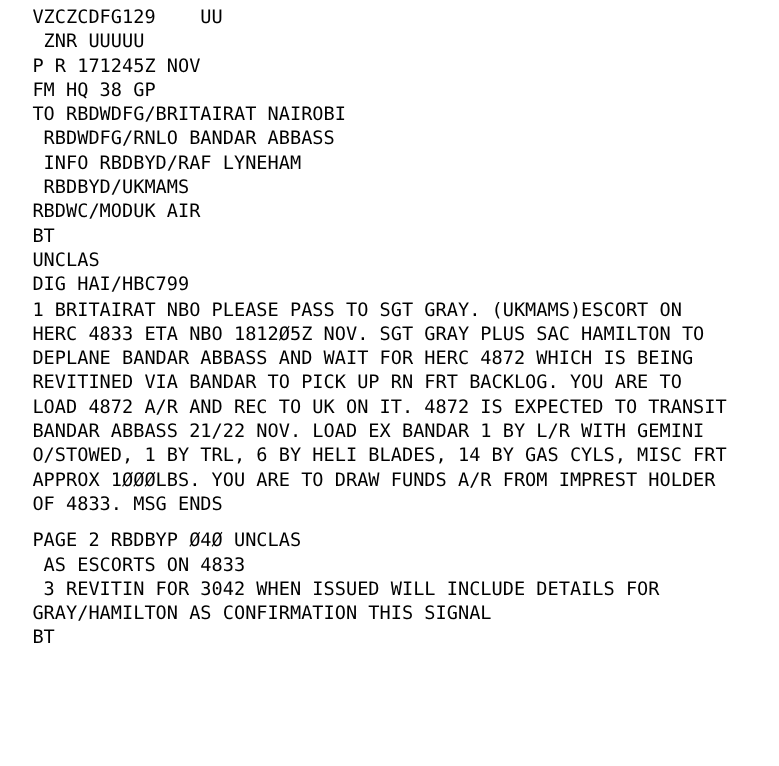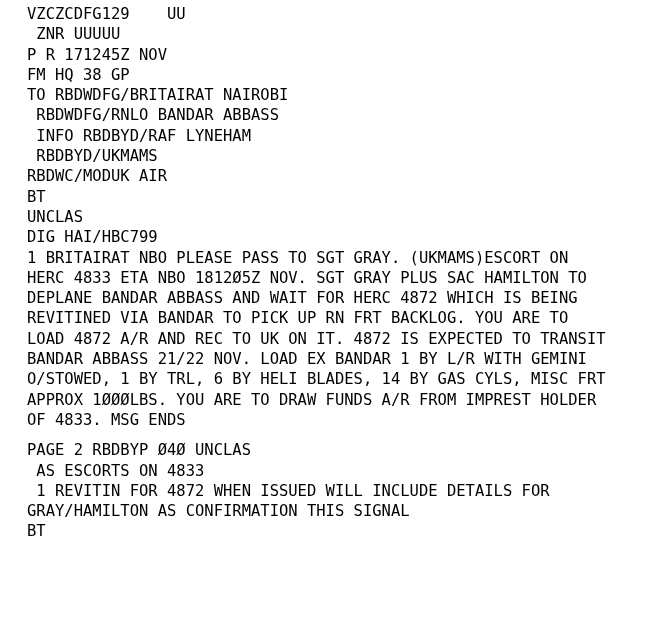--- a/index.html
+++ b/index.html
@@ -51,16 +51,16 @@
 HERC 4833 ETA NBO 1812Ø5Z NOV. SGT GRAY PLUS SAC HAMILTON TO
 DEPLANE BANDAR ABBASS AND WAIT FOR HERC 4872 WHICH IS BEING
 REVITINED VIA BANDAR TO PICK UP RN FRT BACKLOG. YOU ARE TO
 LOAD 4872 A/R AND REC TO UK ON IT. 4872 IS EXPECTED TO TRANSIT
 BANDAR ABBASS 21/22 NOV. LOAD EX BANDAR 1 BY L/R WITH GEMINI
 O/STOWED, 1 BY TRL, 6 BY HELI BLADES, 14 BY GAS CYLS, MISC FRT
 APPROX 1ØØØLBS. YOU ARE TO DRAW FUNDS A/R FROM IMPREST HOLDER
 OF 4833. MSG ENDS</pre>
   <pre class="para">PAGE 2 RBDBYP Ø4Ø UNCLAS
  AS ESCORTS ON 4833
- 1 REVITIN FOR 4872 WHEN ISSUED WILL INCLUDE DETAILS FOR
+ 3 REVITIN FOR 3042 WHEN ISSUED WILL INCLUDE DETAILS FOR
 GRAY/HAMILTON AS CONFIRMATION THIS SIGNAL
 BT</pre>
 </div>
 
 </body></html>

